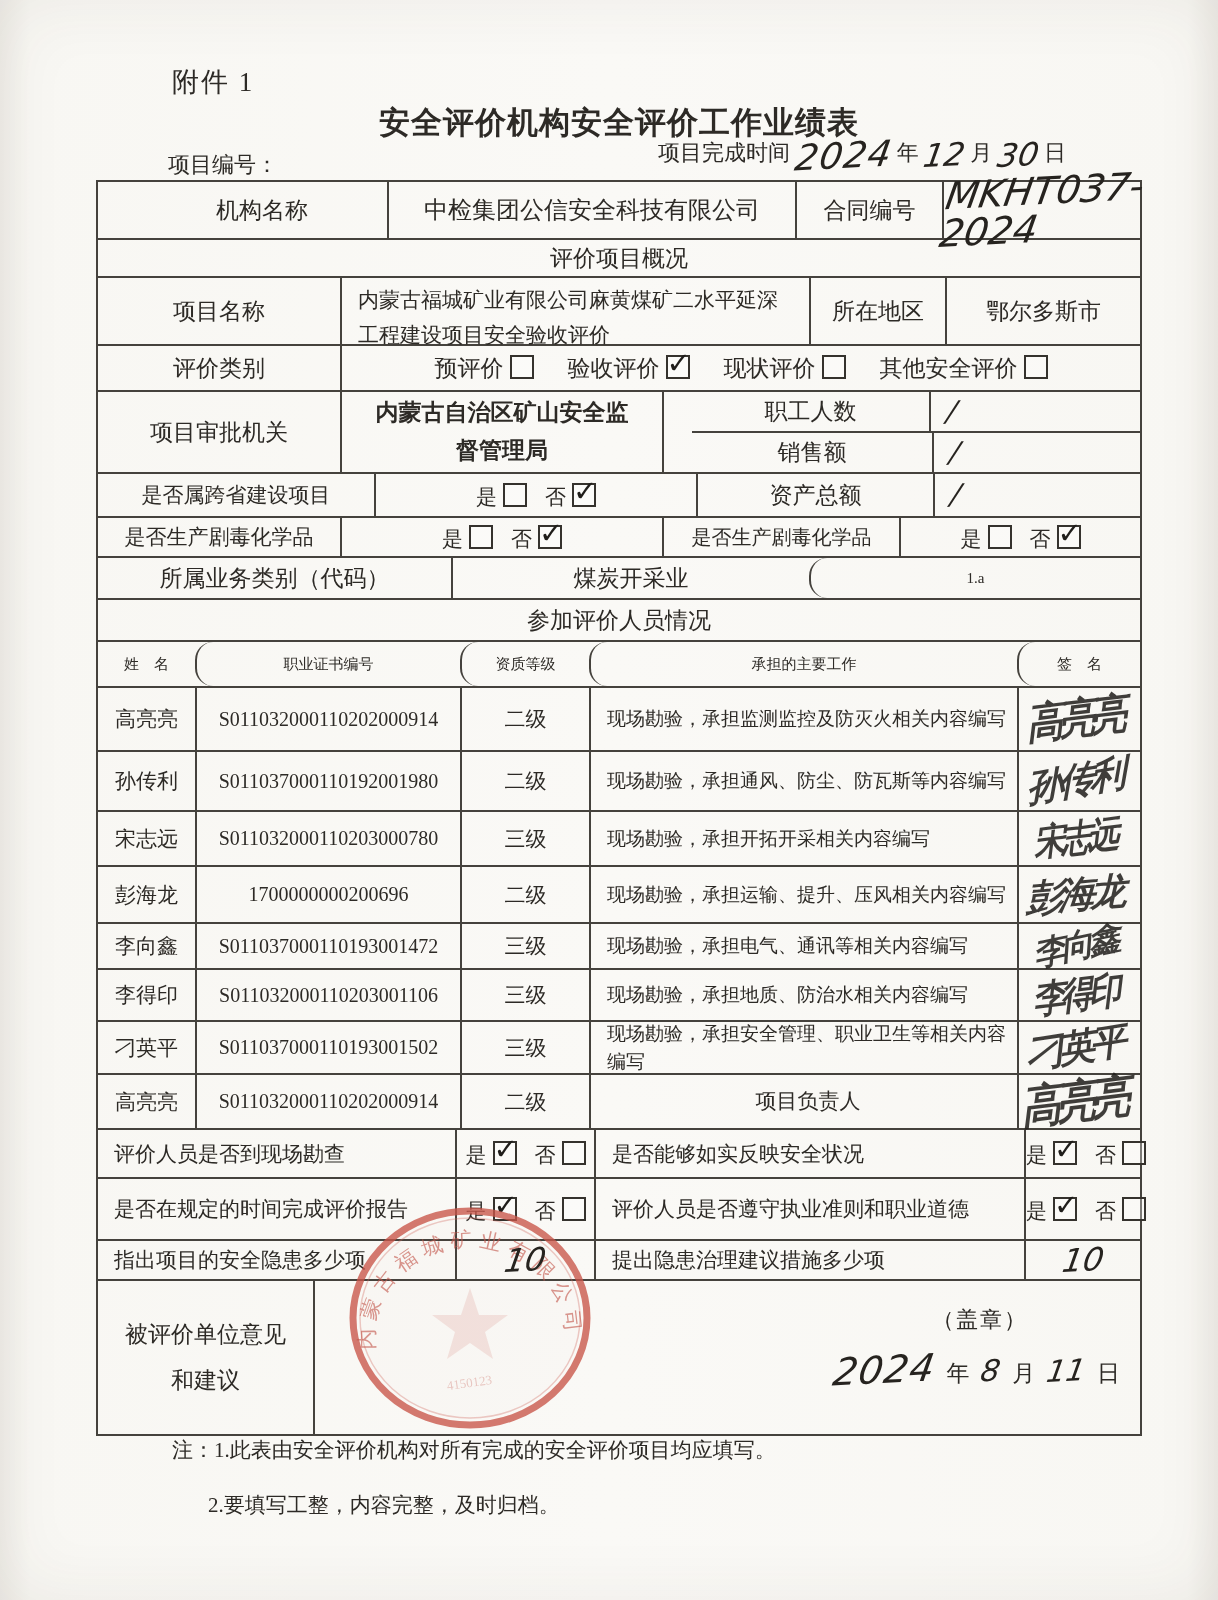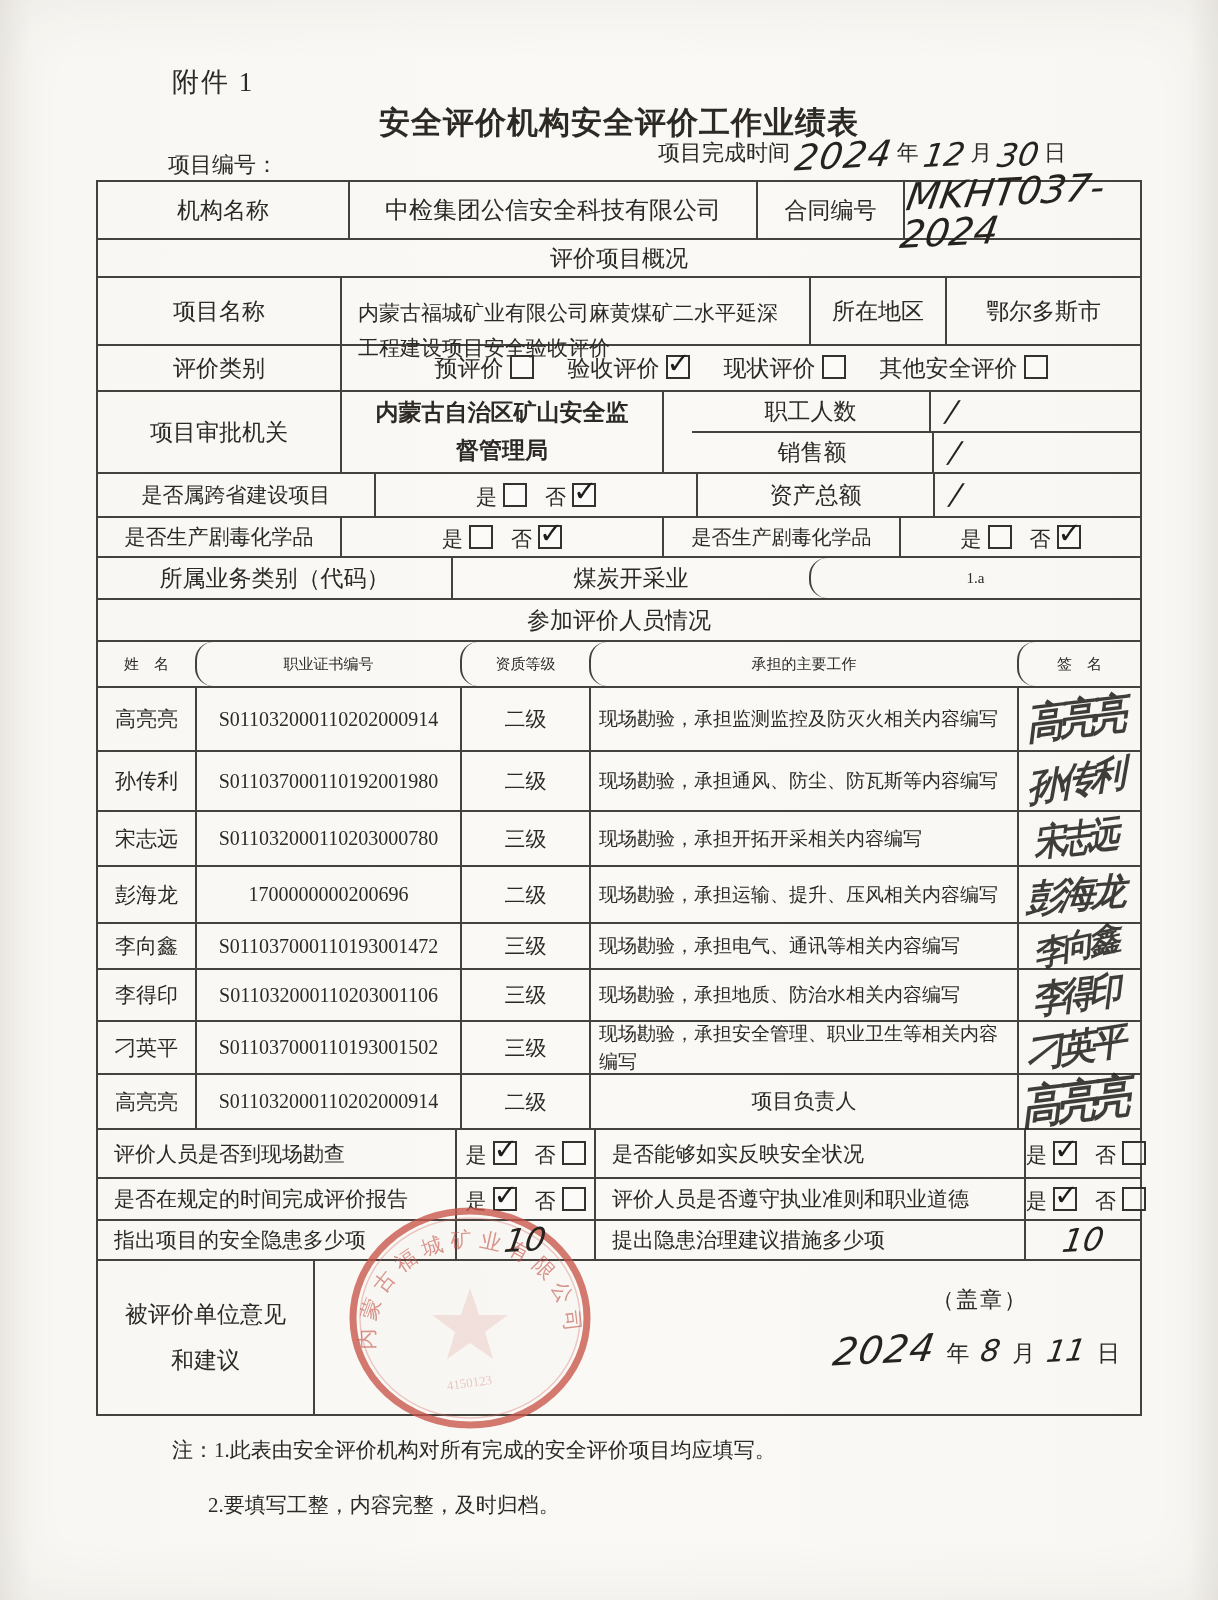--- a/index.html
+++ b/index.html
@@ -13,28 +13,28 @@
   .headline{position:absolute;left:96px;top:150px;width:1046px;font-size:22px;}
   .projno{position:absolute;left:72px;top:0;}
   .completion{position:absolute;left:562px;top:-12px;white-space:nowrap;}
   .completion .unit{font-size:22px;vertical-align:6px;}
   .hw{font-family:"DejaVu Sans",sans-serif;font-style:italic;display:inline-block;
     transform:skewX(-12deg) rotate(-3deg);color:#26231f;font-weight:500;line-height:1;}
   .hw-year{font-size:36px;vertical-align:-2px;letter-spacing:1px;}
   .hw-md{font-size:32px;vertical-align:0px;}
   .tbl{position:absolute;left:96px;top:180px;width:1046px;border:2px solid #45423d;box-sizing:border-box;}
   .r{display:flex;border-top:2px solid #45423d;box-sizing:border-box;align-items:stretch;}
-  .r0{border-top:none;}
+  .r0{border-top:none;margin-left:39px;}
   .c{border-left:2px solid #45423d;box-sizing:border-box;display:flex;align-items:center;
      justify-content:center;position:relative;flex:0 0 auto;}
   .cf{border-left:none;}
   .grow{flex:1 1 auto;}
   .lt{justify-content:flex-start;padding-left:16px;}
   .f20{font-size:20px;} .f21{font-size:21px;} .f22{font-size:15px;border-radius:18px;} .f23{font-size:23px;} .f24{font-size:24px;}
-  .work{font-size:19px;line-height:1.45;padding:4px 8px 4px 8px;justify-content:flex-start;text-align:left;}
+  .work{font-size:19px;line-height:1.45;padding:4px 8px 4px 16px;justify-content:flex-start;text-align:left;}
   .work.ctr{justify-content:center;text-align:center;font-size:21px;}
   .cert{font-size:20px;letter-spacing:0px;}
   .cb{display:inline-block;width:20px;height:20px;border:2px solid #35322d;margin-left:6px;
       position:relative;top:3px;background:rgba(255,255,255,.3);}
   .cb.checked::after{content:"✓";position:absolute;left:-1px;top:-11px;font-size:29px;font-weight:700;
       color:#1f1d1a;font-family:"DejaVu Sans",sans-serif;}
   .optrow{display:flex;gap:34px;justify-content:center;width:100%;font-size:23px;}
   .ynpair{white-space:nowrap;font-size:21px;}
   .ynpair .sp{display:inline-block;width:18px;}
   .two-line{flex-direction:column;line-height:1.65;}
@@ -88,21 +88,21 @@
         <span class="hw" style="font-size:38px">MKHT037-2024</span>
       </div>
     </div>
 
     <div class="r" style="height:38px">
       <div class="c cf grow f23">评价项目概况</div>
     </div>
 
     <div class="r" style="height:68px">
       <div class="c cf f23" style="width:242px">项目名称</div>
-      <div class="c two-line lt" style="width:469px;align-items:flex-start;font-size:21px;padding-top:18px">
+      <div class="c two-line lt" style="width:469px;align-items:flex-start;font-size:21px;padding-top:5px">
         <span>内蒙古福城矿业有限公司麻黄煤矿二水平延深</span>
         <span>工程建设项目安全验收评价</span>
       </div>
       <div class="c f23" style="width:136px">所在地区</div>
       <div class="c grow f23">鄂尔多斯市</div>
     </div>
 
     <div class="r" style="height:46px">
       <div class="c cf f23" style="width:242px">评价类别</div>
       <div class="c grow">
@@ -254,21 +254,21 @@
       <div class="c cf lt f21" style="width:357px">评价人员是否到现场勘查</div>
       <div class="c" style="width:139px">
         <span class="ynpair"><span>是</span><span class="cb checked"></span><span class="sp"></span><span>否</span><span class="cb"></span></span>
       </div>
       <div class="c lt f21" style="width:430px">是否能够如实反映安全状况</div>
       <div class="c grow">
         <span class="ynpair"><span>是</span><span class="cb checked"></span><span class="sp"></span><span>否</span><span class="cb"></span></span>
       </div>
     </div>
 
-    <div class="r" style="height:42px">
+    <div class="r" style="height:62px">
       <div class="c cf lt f21" style="width:357px">是否在规定的时间完成评价报告</div>
       <div class="c" style="width:139px">
         <span class="ynpair"><span>是</span><span class="cb checked"></span><span class="sp"></span><span>否</span><span class="cb"></span></span>
       </div>
       <div class="c lt f21" style="width:430px">评价人员是否遵守执业准则和职业道德</div>
       <div class="c grow">
         <span class="ynpair"><span>是</span><span class="cb checked"></span><span class="sp"></span><span>否</span><span class="cb"></span></span>
       </div>
     </div>
 

